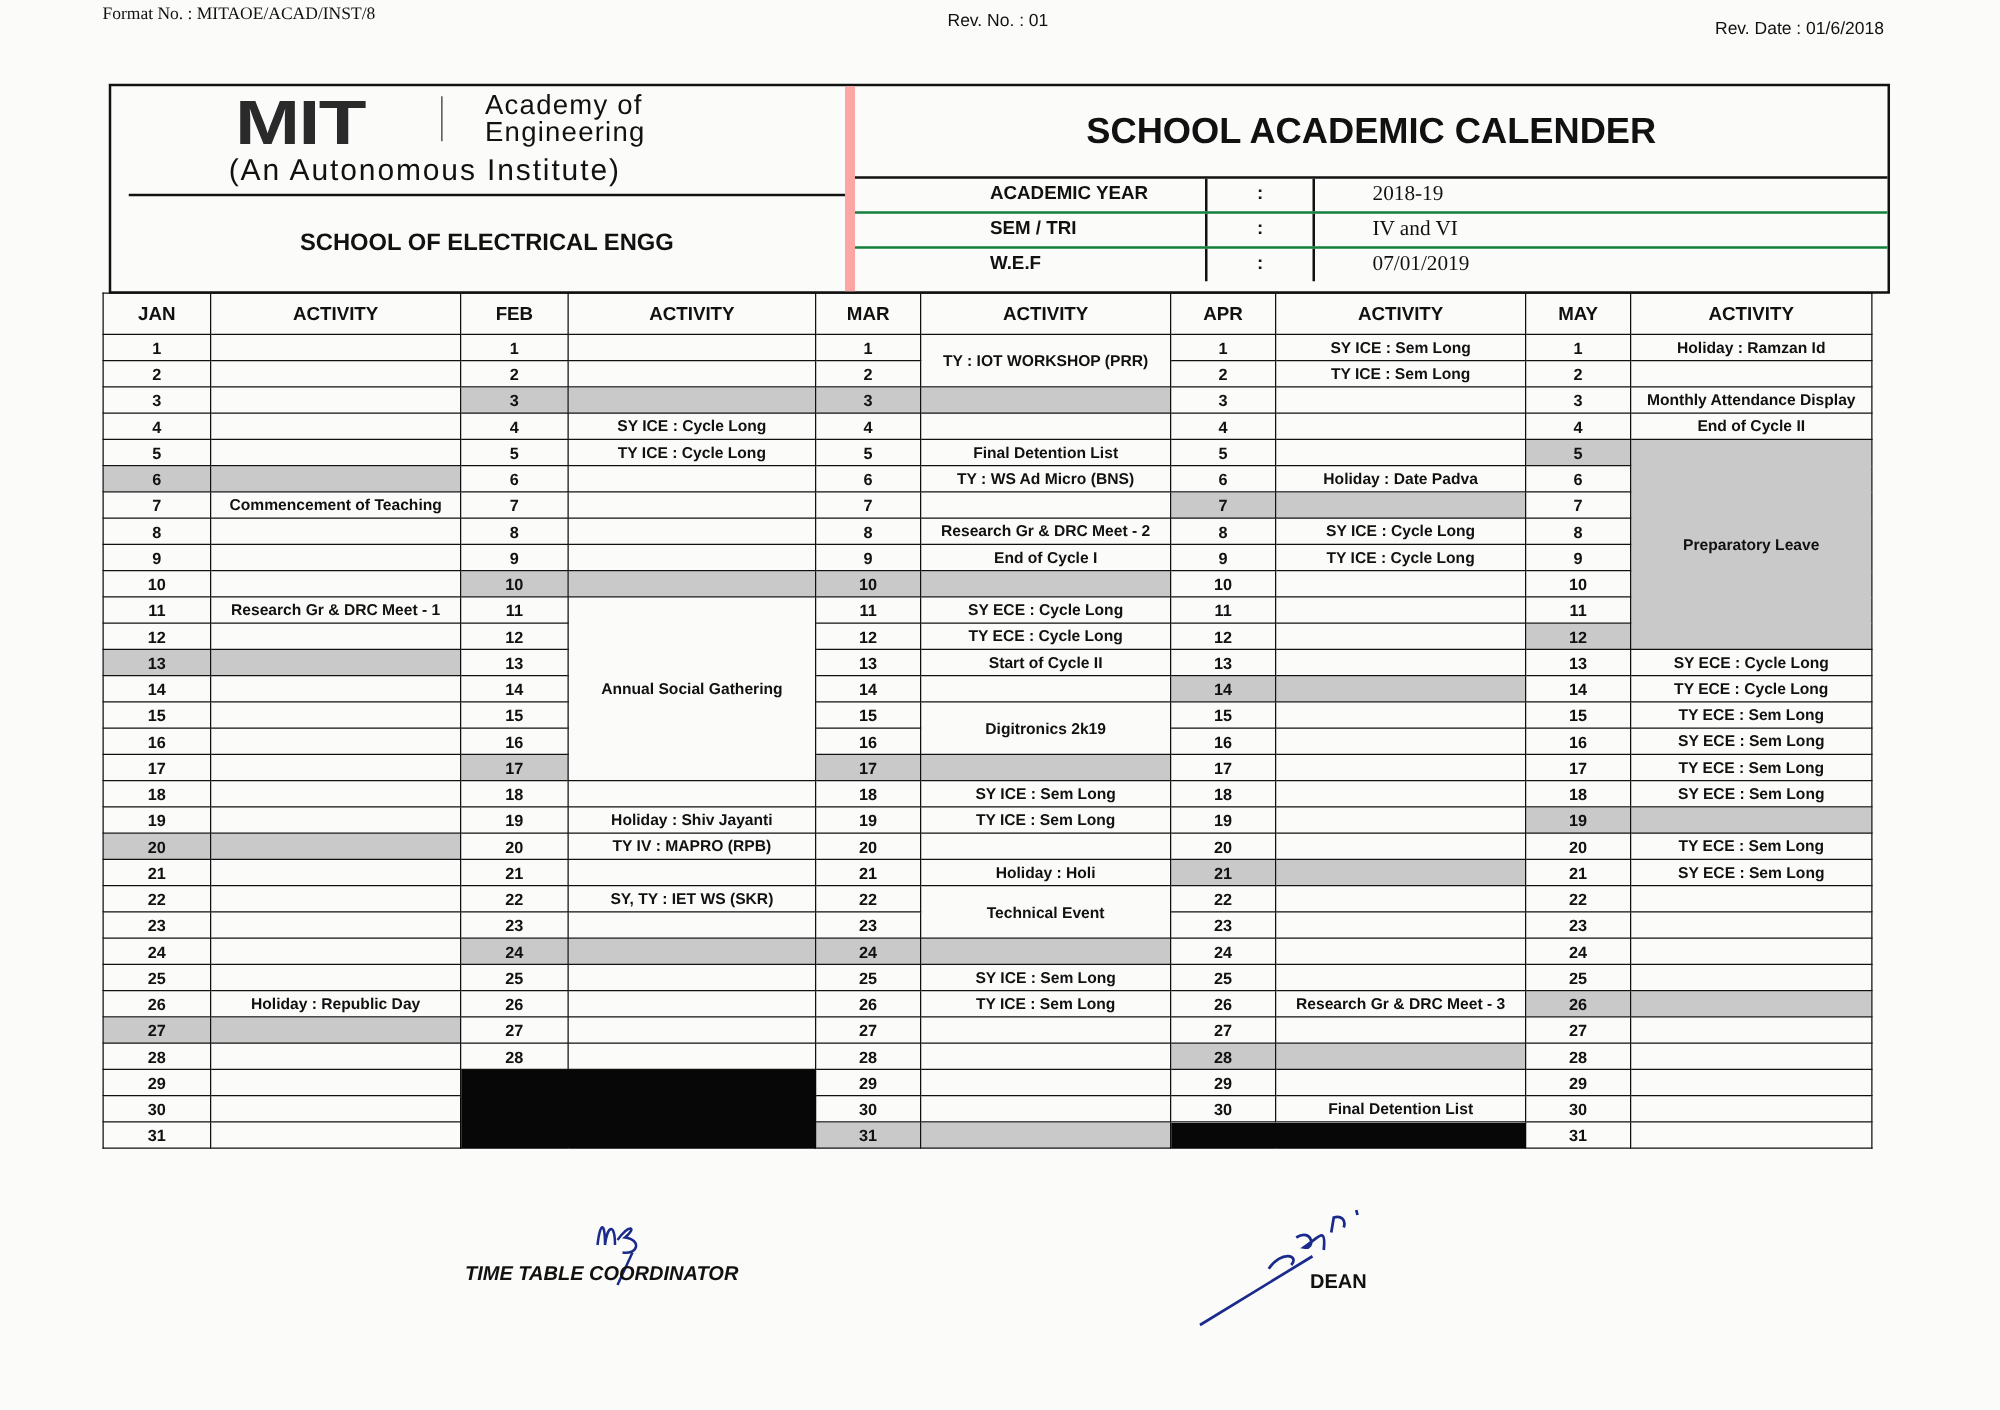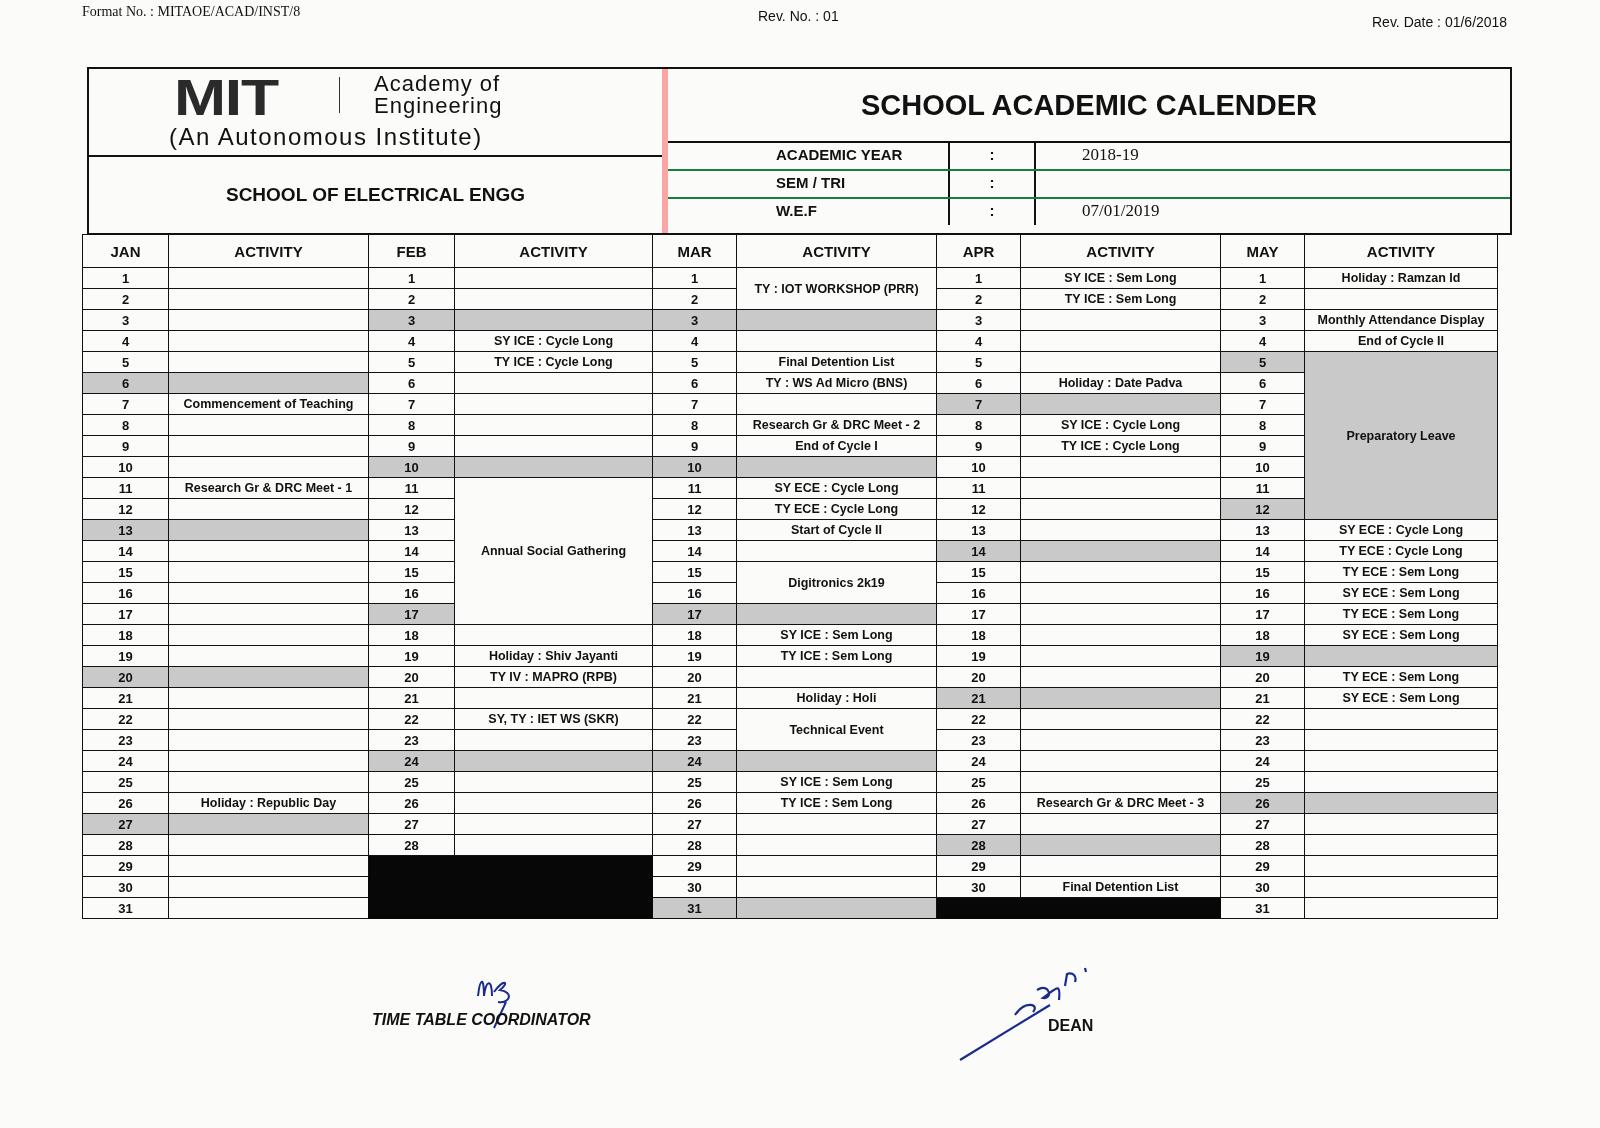--- a/index.html
+++ b/index.html
@@ -2,21 +2,21 @@
 <html><head>
 <meta charset="utf-8">
 <style>
   html,body{margin:0;padding:0;}
   body{width:1600px;height:1128px;background:#fbfbfa;position:relative;overflow:hidden;font-family:"Liberation Sans",sans-serif;color:#111;}
   .meta{position:absolute;top:4px;font-size:14px;}
   .meta.fmt{left:82px;font-family:Liberation Serif, serif;}
   .meta.rev{left:758px;top:8px;}
   .meta.revd{left:1372px;top:14px;}
   .header{position:absolute;left:87px;top:67px;width:1425px;height:168px;border:2px solid #111;box-sizing:border-box;display:flex;}
-  .hleft{width:573px;border-right:6px solid #fca5a5;display:flex;flex-direction:column;}
+  .hleft{width:573px;border-right:8px solid #fca5a5;display:flex;flex-direction:column;margin-left:14px;}
   .logo{height:86px;border-bottom:2px solid #111;position:relative;}
   .logo .mit{position:absolute;left:85px;top:0px;font-family:"Liberation Sans",sans-serif;font-weight:900;font-size:50px;letter-spacing:-1px;color:#2a2a2a;transform:scaleX(1.25);transform-origin:left;}
   .logo .bar{position:absolute;left:250px;top:8px;width:1px;height:36px;background:#333;}
   .logo .aca{position:absolute;left:285px;top:4px;font-size:22px;line-height:22px;letter-spacing:1px;}
   .logo .auto{position:absolute;left:80px;top:54px;font-size:24px;letter-spacing:1.5px;}
   .addr{height:22px;border-bottom:2px solid #111;text-align:center;font-weight:bold;font-size:15px;line-height:20px;}
   .school{flex:1;text-align:center;font-weight:bold;font-size:19px;display:flex;align-items:center;justify-content:center;}
   .hright{flex:1;display:flex;flex-direction:column;}
   .title{height:72px;border-bottom:2px solid #111;display:flex;align-items:center;justify-content:center;font-weight:bold;font-size:29px;}
   .info{display:flex;height:26px;border-bottom:2px solid #15803d;font-size:15px;}
@@ -59,20 +59,21 @@
   <div class="hright">
     <div class="title">SCHOOL ACADEMIC CALENDER</div>
     <div class="info">
       <div class="k">ACADEMIC YEAR</div>
       <div class="c">:</div>
       <div class="v">2018-19</div>
     </div>
     <div class="info">
       <div class="k">SEM / TRI</div>
       <div class="c">:</div>
+      <div class="v">IV and VI</div>
     </div>
     <div class="info">
       <div class="k">W.E.F</div>
       <div class="c">:</div>
       <div class="v">07/01/2019</div>
     </div>
   </div>
 </div>
 
 <table class="cal" id="cal">

